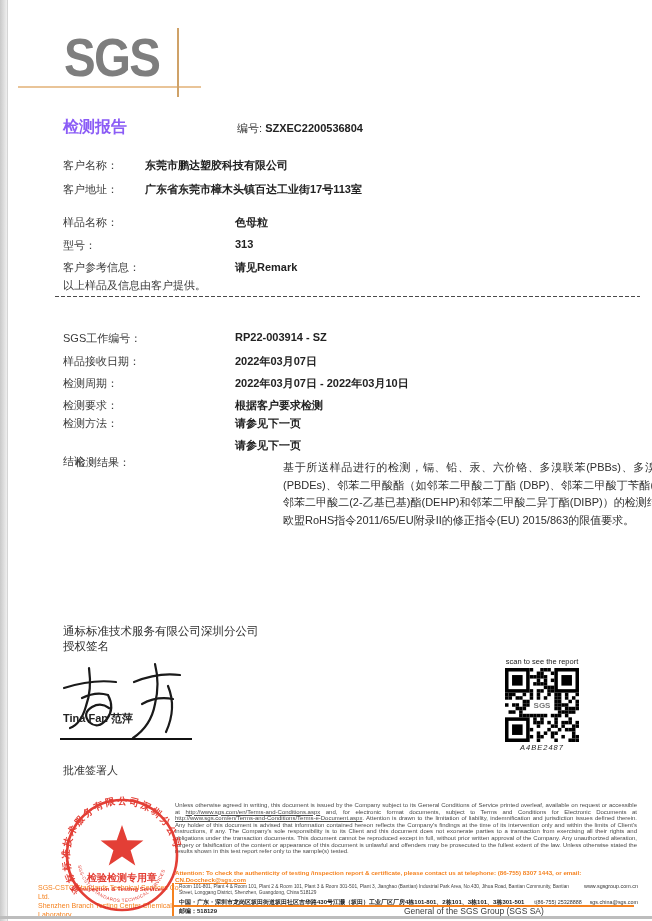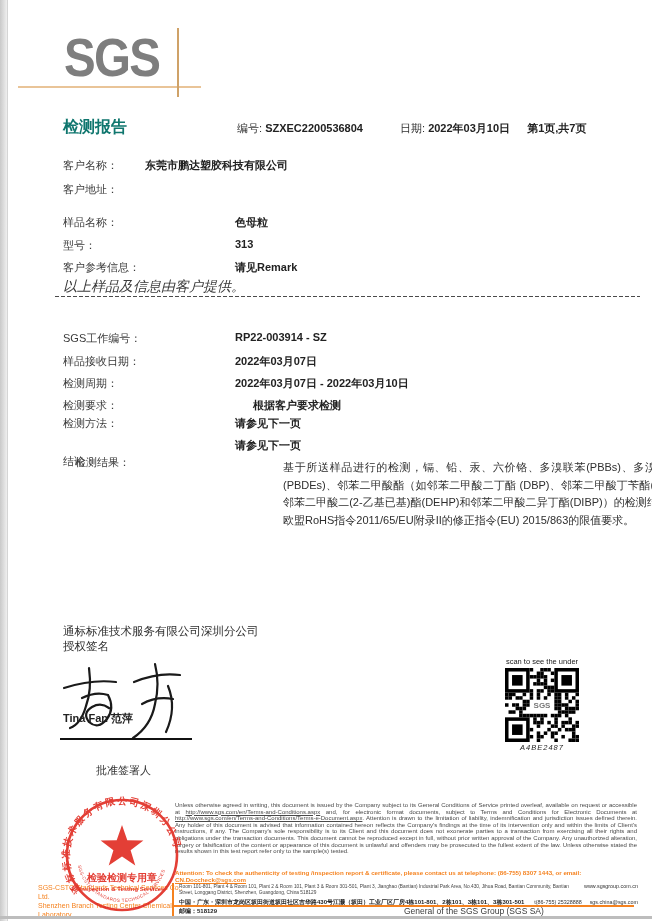--- a/index.html
+++ b/index.html
@@ -12,36 +12,36 @@
   .bottom-edge { position:absolute; left:0; top:916px; width:652px; height:3px; background:#bdbdbd; }
 
   .abs { position:absolute; }
 
   
   .logo-text { font-weight:bold; font-size:54px; color:#7e7e7e; letter-spacing:-2px;
     transform:scaleX(.88); transform-origin:left; line-height:1; }
   .orange-h { height:2px; background:#e9c498; }
   .orange-v { width:2px; background:#cfa268; }
 
-  .doc-title { font-size:16px; font-weight:bold; color:#0f766e; }
+  .doc-title { font-size:16px; font-weight:bold; color:#8b5cf6; }
   .meta { font-size:11px; color:#333; }
   .meta b { font-weight:bold; color:#222; }
 
   .lbl { font-size:11px; color:#3a3a3a; }
   .val { font-size:11px; font-weight:bold; color:#222; }
-  .note { font-size:14px; color:#3a3a3a;font-style:italic; }
+  .note { font-size:11px; color:#3a3a3a; }
 
   .dashed { height:1px; background:repeating-linear-gradient(to right,#4a4a4a 0 4px,transparent 4px 6px); }
 
   .concl { font-size:11px; line-height:17.5px; color:#2e2e2e; text-align:justify; }
 
   .sig-company { font-size:11.5px; color:#2e2e2e; }
   .sig-line { height:2px; background:#111; }
   .sig-name { font-size:11px; font-weight:bold; color:#222; }
-  .sig-role { font-size:11px; color:#333;margin-left:33px; }
+  .sig-role { font-size:11px; color:#333; }
 
   .qr-caption, .qr-code-text { font-size:7.5px; color:#222; text-align:center; width:96px; }
 
   .foot-disclaimer { width:462px; font-size:6px; line-height:6.6px; color:#4a4a4a; text-align:justify; }
   .foot-disclaimer .u { text-decoration:underline; }
   .foot-attn { width:462px; font-size:6.2px; line-height:7px; font-weight:bold; color:#f5821f; }
   .foot-attn .u { text-decoration:underline; }
   .addr-block { width:466px; border-left:2px solid #f5821f; padding-left:5px; }
   .addr-row1 { display:flex; gap:6px; align-items:baseline; }
   .addr-en { flex:1; font-size:4.8px; line-height:6px; color:#444; }
@@ -63,48 +63,44 @@
 
   <div class="abs logo-text" style="left:64px; top:30px;">SGS</div>
   <div class="abs orange-h" style="left:18px; top:86px; width:183px;"></div>
   <div class="abs orange-v" style="left:177px; top:28px; height:69px;"></div>
 
   <div class="abs doc-title" style="left:63px; top:117px;">检测报告</div>
   <div class="abs meta" style="left:237px; top:121px;">
     <span>编号:</span>
     <b>SZXEC2200536804</b>
   </div>
-  <div class="abs meta" style="left:400px; top:121px;">
-    <span>日期:</span>
-    <b>2022年03月10日</b>
-    <b style="margin-left:14px;">第1页,共7页</b>
-  </div>
 
   <div class="abs lbl" style="left:63px; top:158px;">客户名称：</div>
   <div class="abs val" style="left:145px; top:158px;">东莞市鹏达塑胶科技有限公司</div>
   <div class="abs lbl" style="left:63px; top:182px;">客户地址：</div>
+  <div class="abs val" style="left:145px; top:182px;">广东省东莞市樟木头镇百达工业街17号113室</div>
 
   <div class="abs lbl" style="left:63px; top:215px;">样品名称：</div>
   <div class="abs val" style="left:235px; top:215px;">色母粒</div>
   <div class="abs lbl" style="left:63px; top:238px;">型号：</div>
   <div class="abs val" style="left:235px; top:238px;">313</div>
   <div class="abs lbl" style="left:63px; top:260px;">客户参考信息：</div>
   <div class="abs val" style="left:235px; top:260px;">请见Remark</div>
   <div class="abs note" style="left:63px; top:278px;">以上样品及信息由客户提供。</div>
 
   <div class="abs dashed" style="left:55px; top:296px; width:585px;"></div>
 
   <div class="abs lbl" style="left:63px; top:331px;">SGS工作编号：</div>
   <div class="abs val" style="left:235px; top:331px;">RP22-003914 - SZ</div>
   <div class="abs lbl" style="left:63px; top:354px;">样品接收日期：</div>
   <div class="abs val" style="left:235px; top:354px;">2022年03月07日</div>
   <div class="abs lbl" style="left:63px; top:376px;">检测周期：</div>
   <div class="abs val" style="left:235px; top:376px;">2022年03月07日 - 2022年03月10日</div>
   <div class="abs lbl" style="left:63px; top:398px;">检测要求：</div>
-  <div class="abs val" style="left:253px; top:398px;text-align:right;">根据客户要求检测</div>
+  <div class="abs val" style="left:235px; top:398px;text-align:right;">根据客户要求检测</div>
   <div class="abs lbl" style="left:63px; top:416px;">检测方法：</div>
   <div class="abs val" style="left:235px; top:416px;">请参见下一页</div>
   <div class="abs lbl" style="left:75px; top:438px;margin-top:17px;">检测结果：</div>
   <div class="abs val" style="left:235px; top:438px;">请参见下一页</div>
 
   <div class="abs lbl" style="left:63px; top:454px;">结论：</div>
   <div class="abs concl" style="left:235px; top:459px; width:408px;margin-left:48px;">基于所送样品进行的检测，镉、铅、汞、六价铬、多溴联苯(PBBs)、多溴二苯醚(PBDEs)、邻苯二甲酸酯（如邻苯二甲酸二丁酯 (DBP)、邻苯二甲酸丁苄酯(BBP)、邻苯二甲酸二(2-乙基已基)酯(DEHP)和邻苯二甲酸二异丁酯(DIBP)）的检测结果符合欧盟RoHS指令2011/65/EU附录II的修正指令(EU) 2015/863的限值要求。</div>
 
   <div class="abs sig-company" style="left:63px; top:624px;">通标标准技术服务有限公司深圳分公司</div>
   <div class="abs sig-company" style="left:63px; top:639px;font-family:Liberation Serif, serif;">授权签名</div>
@@ -117,21 +113,21 @@
       <path d="M78,22 q24,-10 46,-7"></path>
       <path d="M99,4 q5,20 0,40 q-4,22 -22,34"></path>
       <path d="M86,44 q14,-8 31,-5"></path>
       <path d="M112,26 q9,22 -2,46"></path>
     </g>
   </svg>
   <div class="abs sig-line" style="left:60px; top:738px; width:132px;"></div>
   <div class="abs sig-name" style="left:63px; top:711px;">Tina Fan 范萍</div>
   <div class="abs sig-role" style="left:63px; top:763px;">批准签署人</div>
 
-  <div class="abs qr-caption" style="left:494px; top:657px;">scan to see the under</div>
+  <div class="abs qr-caption" style="left:494px; top:657px;">scan to see the report</div>
   <svg class="abs" id="qr" style="left:505px; top:668px;" width="74" height="74" viewBox="0 0 74 74" fill="#000">
       <rect x="24.67" y="0.00" width="3.52" height="3.52"></rect>
       <rect x="35.24" y="0.00" width="3.52" height="3.52"></rect>
       <rect x="38.76" y="0.00" width="3.52" height="3.52"></rect>
       <rect x="42.29" y="0.00" width="3.52" height="3.52"></rect>
       <rect x="31.71" y="3.52" width="3.52" height="3.52"></rect>
       <rect x="35.24" y="3.52" width="3.52" height="3.52"></rect>
       <rect x="45.81" y="3.52" width="3.52" height="3.52"></rect>
       <rect x="24.67" y="7.05" width="3.52" height="3.52"></rect>
       <rect x="28.19" y="7.05" width="3.52" height="3.52"></rect>

